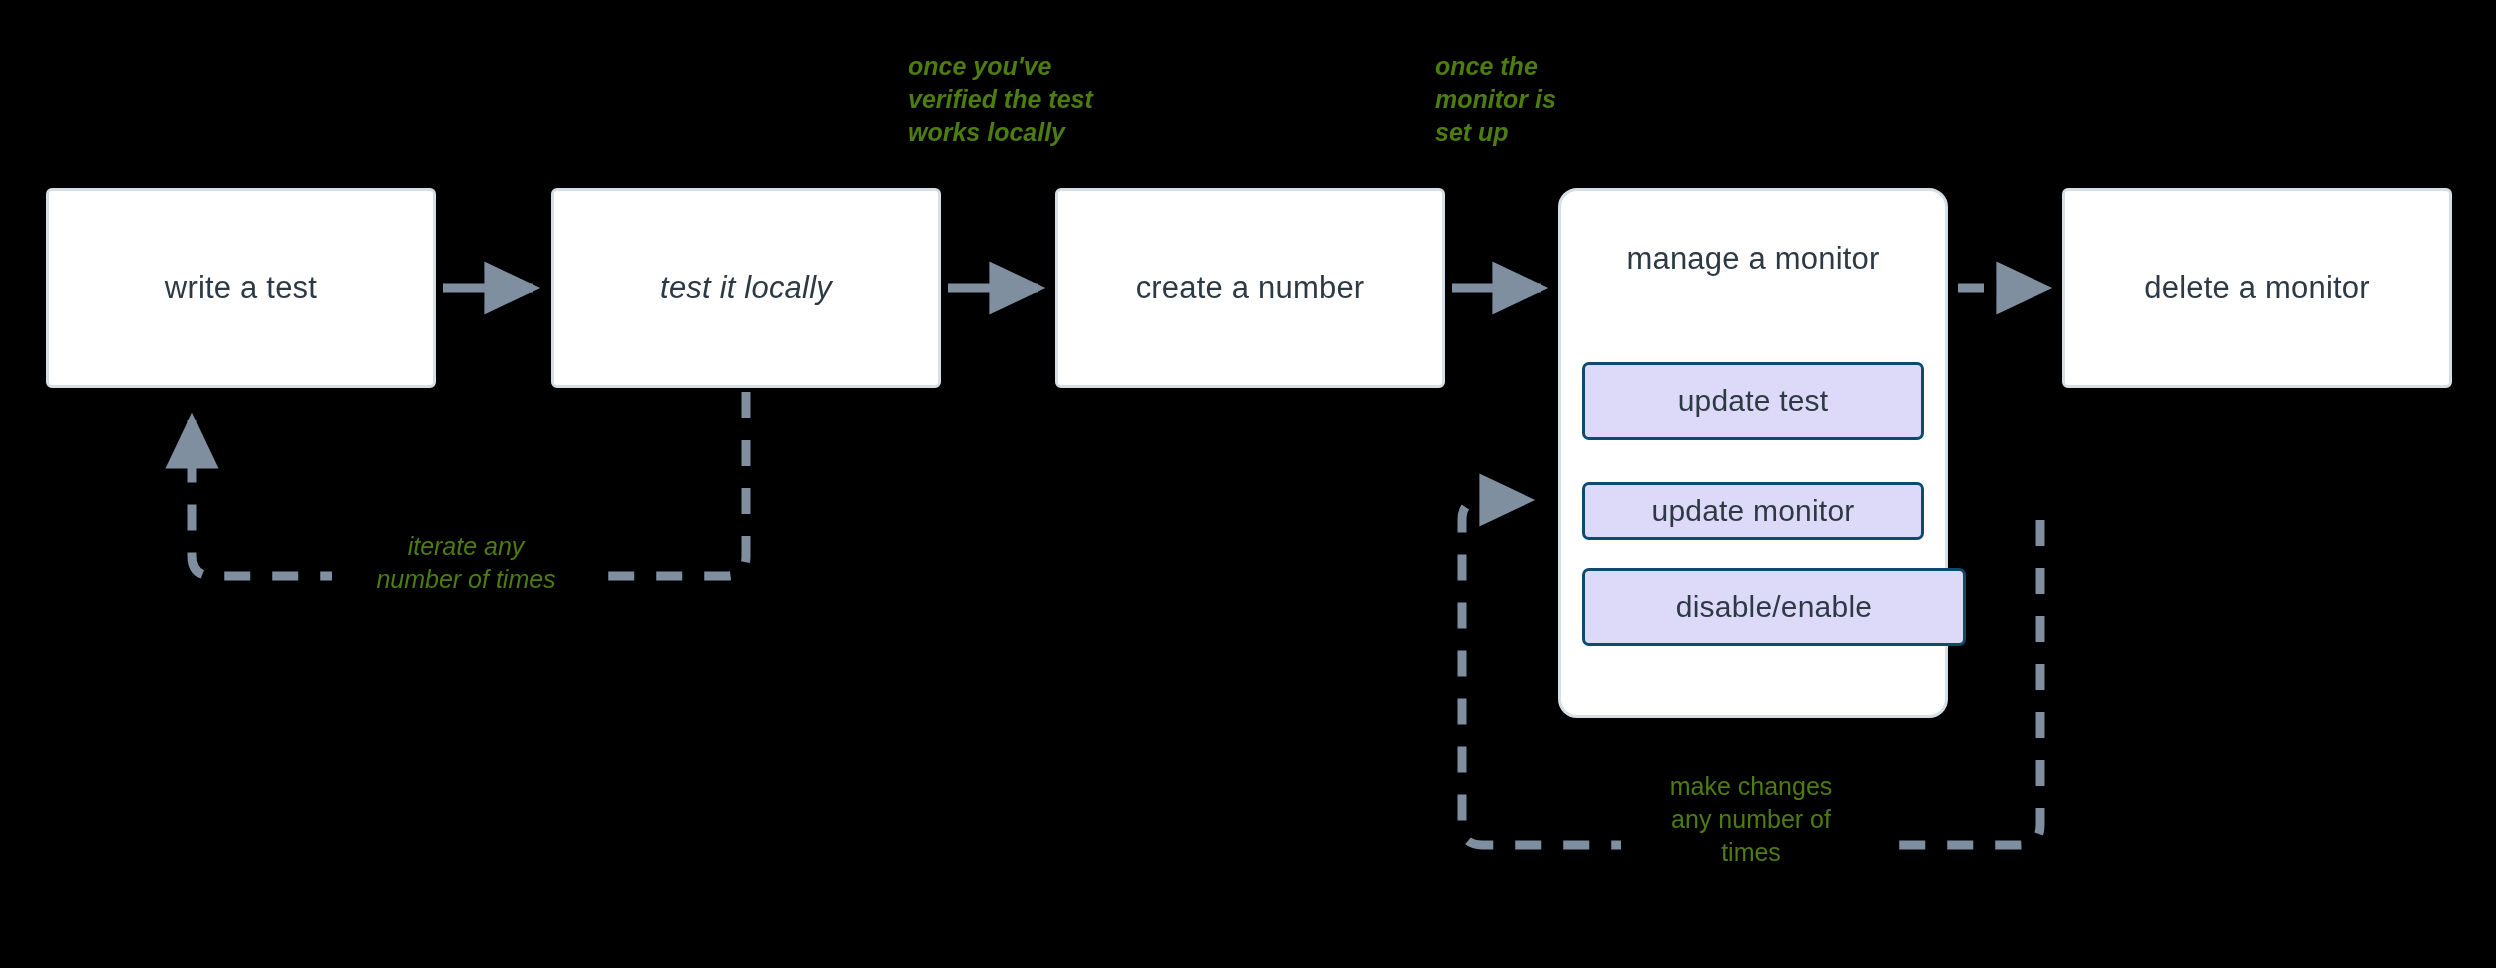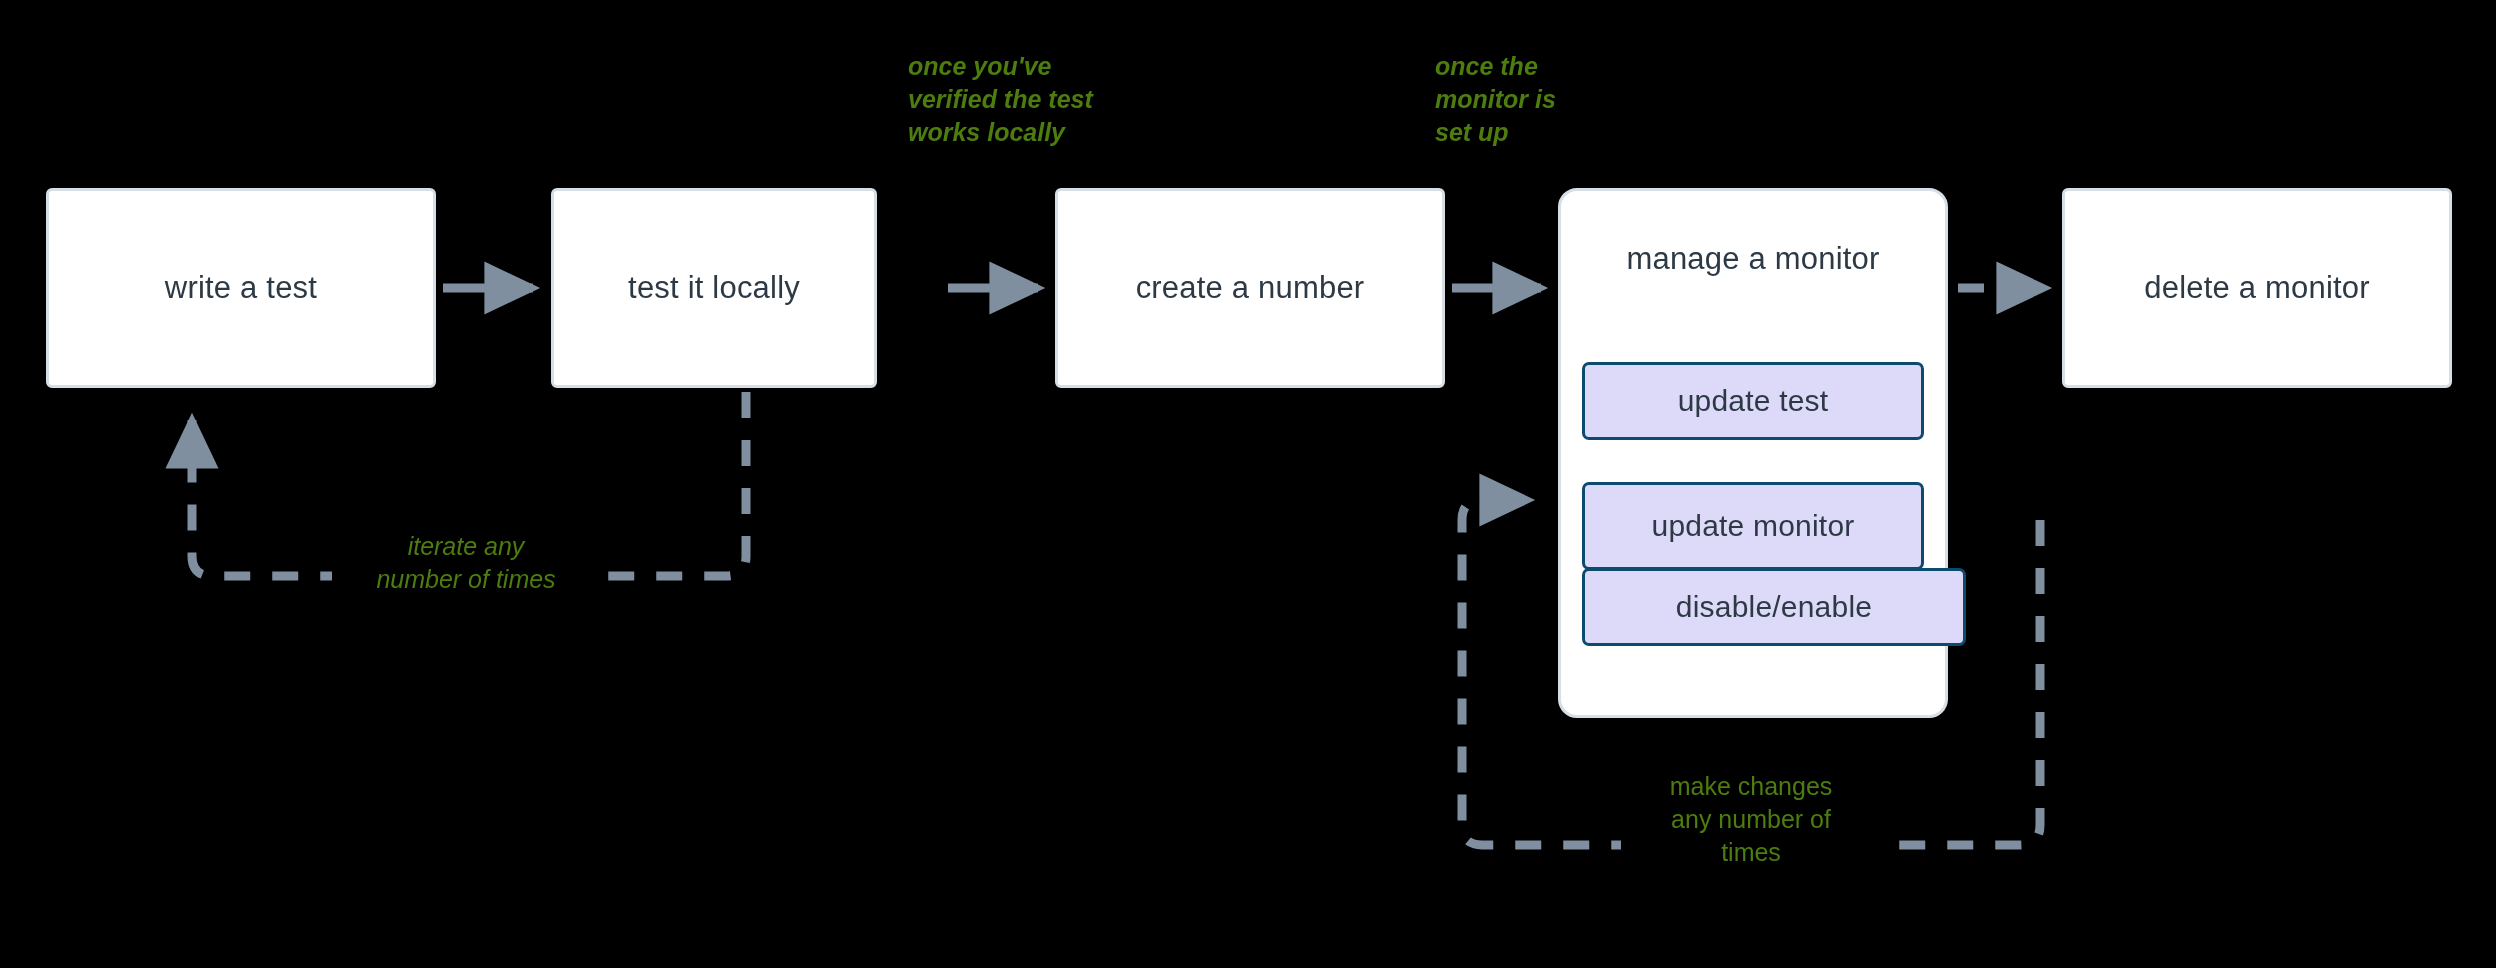--- a/index.html
+++ b/index.html
@@ -126,41 +126,41 @@
     </g>
   </svg>
 
   <div class="note-bg" style="left:332px; top:544px; width:272px; height:64px;"></div>
   <div class="note-bg" style="left:1621px; top:815px; width:262px; height:62px;"></div>
 
   <div class="node node-simple" style="left:46px; top:188px; width:390px; height:200px;">
     <div class="node-label">write a test</div>
   </div>
 
-  <div class="node node-simple" style="left:551px; top:188px; width:326px; height:200px;">
+  <div class="node node-simple" style="left:551px; top:188px; width:390px; height:200px;font-style:italic;">
     <div class="node-label">test it locally</div>
   </div>
 
   <div class="node node-simple" style="left:1055px; top:188px; width:390px; height:200px;">
     <div class="node-label">create a number</div>
   </div>
 
   <div class="node node-group" style="left:1558px; top:188px; width:390px; height:530px;border-radius:19px;">
     <div class="node-label">manage a monitor</div>
   </div>
 
   <div class="node node-simple" style="left:2062px; top:188px; width:390px; height:200px;">
     <div class="node-label">delete a monitor</div>
   </div>
 
   <div class="subnode" style="left:1582px; top:362px; width:342px; height:78px;">
     <span class="subnode-label">update test</span>
   </div>
 
-  <div class="subnode" style="left:1582px; top:482px; width:342px; height:88px;">
+  <div class="subnode" style="left:1582px; top:482px; width:342px; height:58px;">
     <span class="subnode-label">update monitor</span>
   </div>
 
   <div class="subnode" style="left:1582px; top:568px; width:384px; height:78px;">
     <span class="subnode-label">disable/enable</span>
   </div>
 
   <div class="edge-note italic" style="left:908px; top:50px;">once you've
 verified the test
 works locally</div>

